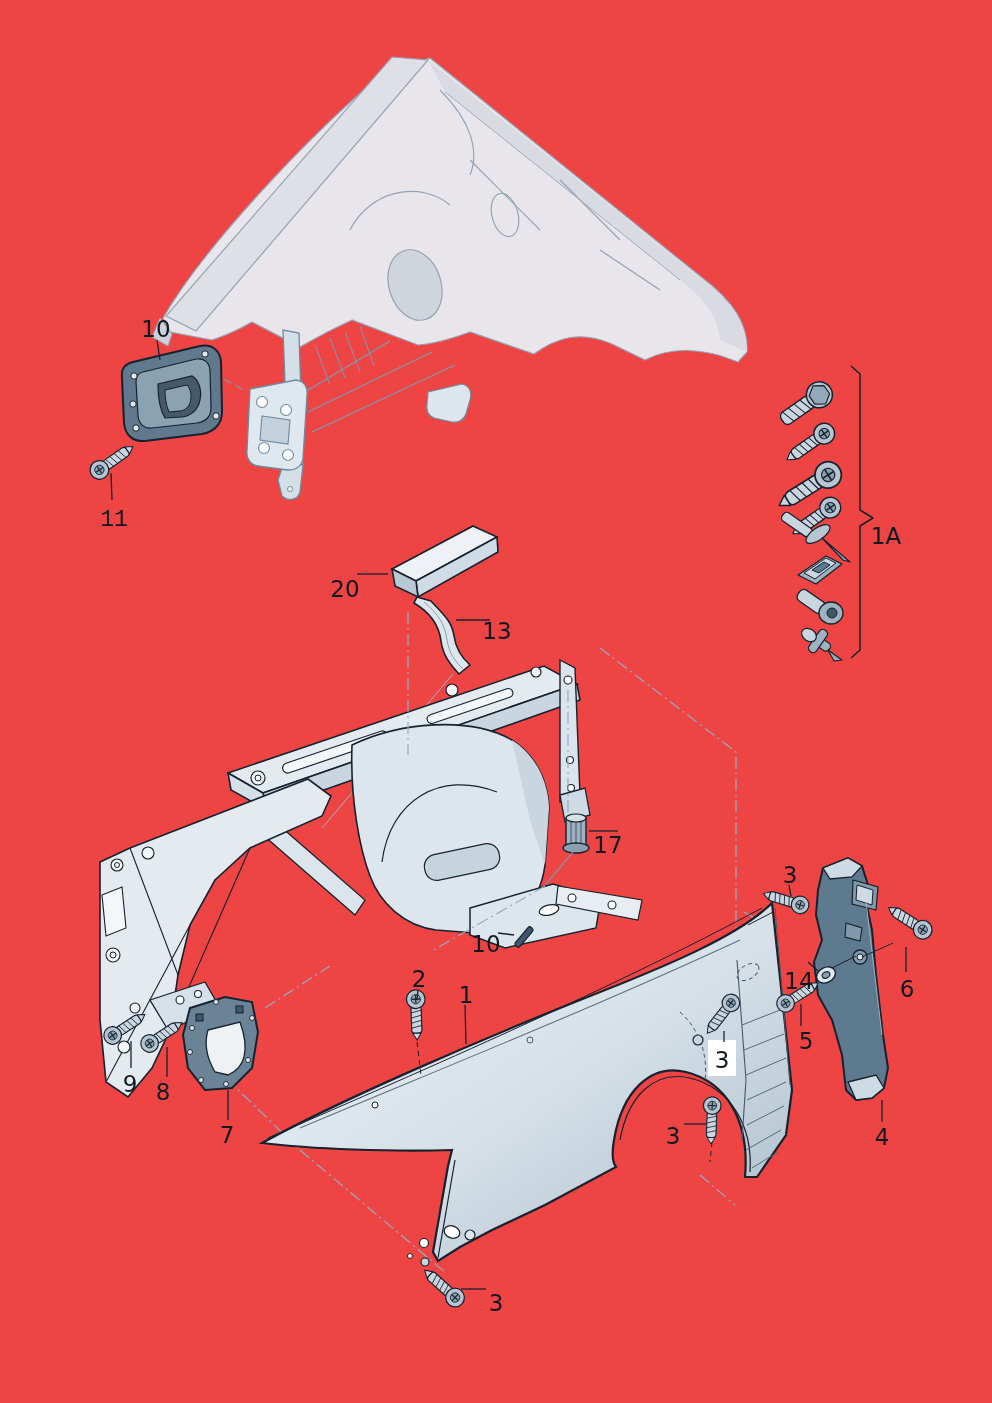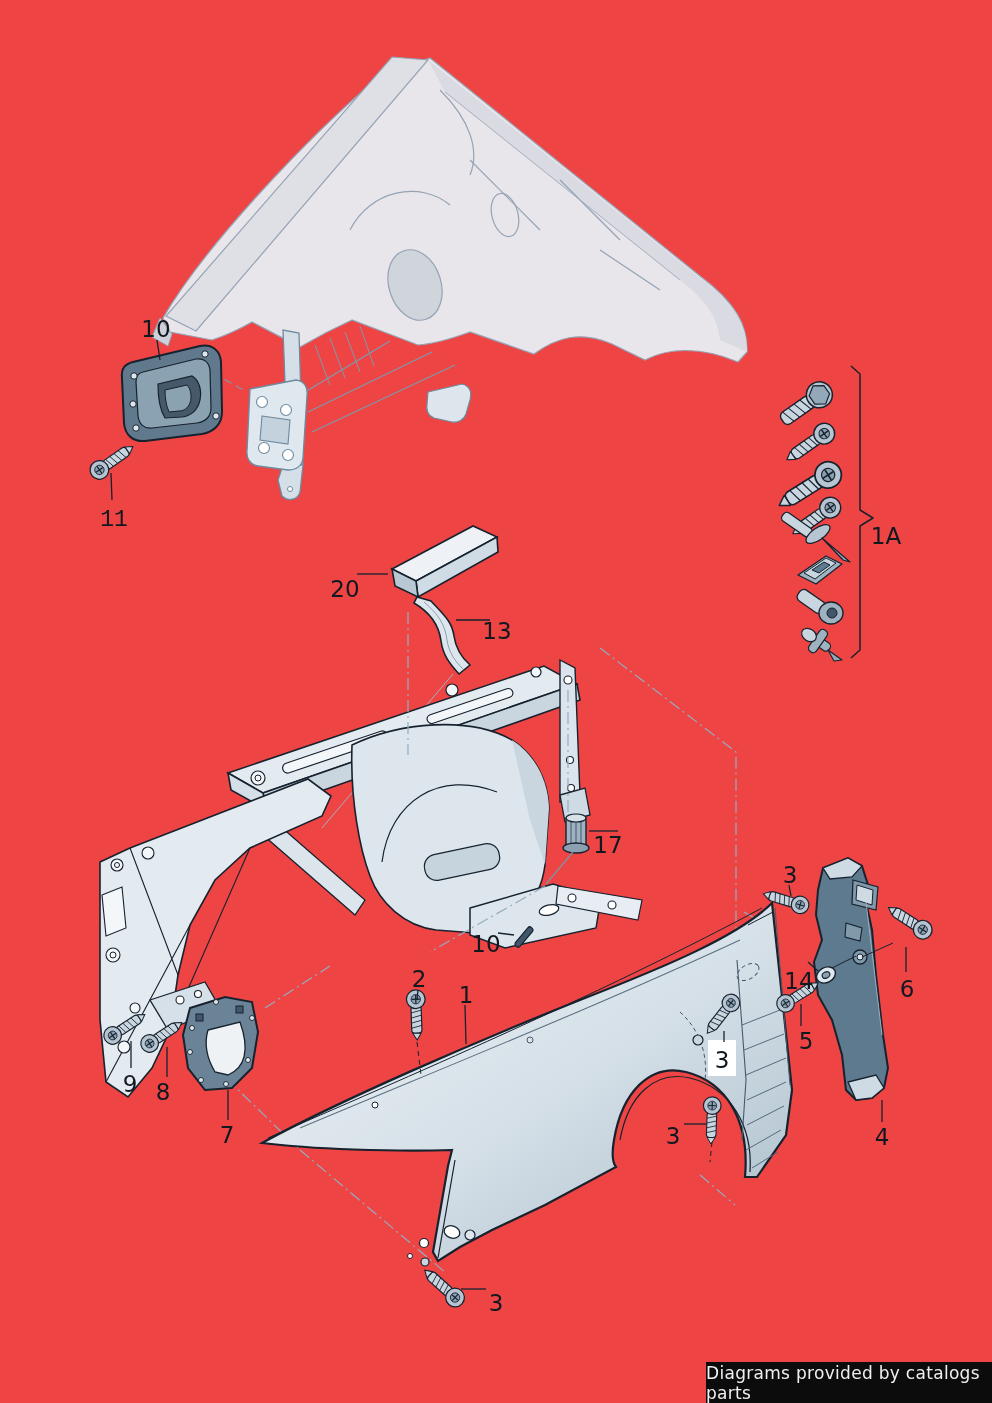--- a/index.html
+++ b/index.html
@@ -332,17 +332,14 @@
       <div class="callout" style="left: 806px; top: 1041px;">5</div>
       <div class="callout boxed" style="left: 722px; top: 1058px;">3</div>
       <div class="callout" style="left: 882px; top: 1137px;">4</div>
       <div class="callout" style="left: 673px; top: 1136px;">3</div>
       <div class="callout" style="left: 130px; top: 1084px;">9</div>
       <div class="callout" style="left: 163px; top: 1092px;">8</div>
       <div class="callout" style="left: 227px; top: 1135px;">7</div>
       <div class="callout" style="left: 496px; top: 1303px;">3</div>
     </div>
 
-<div class="footer-bar">
-  <span>Diagrams provided by catalogs parts</span>
+
 </div>
 
-</div>
-
 </body></html>

